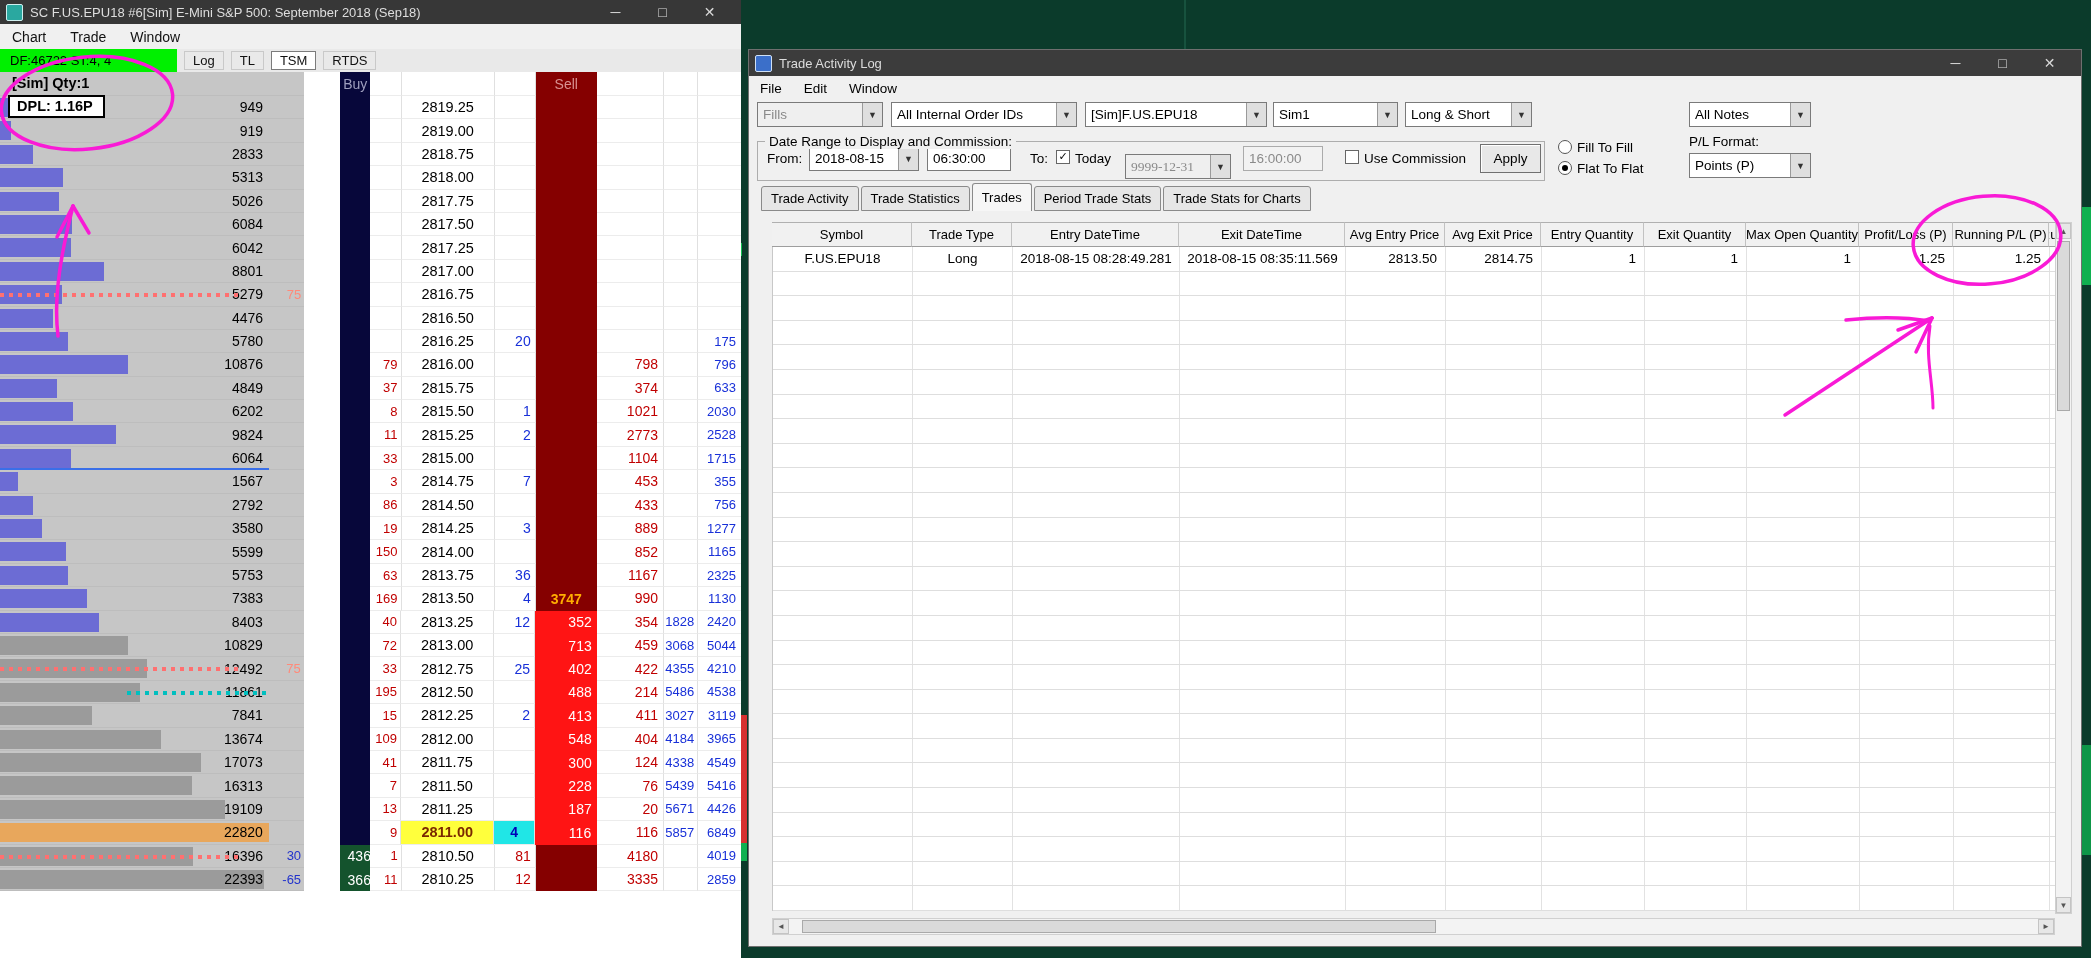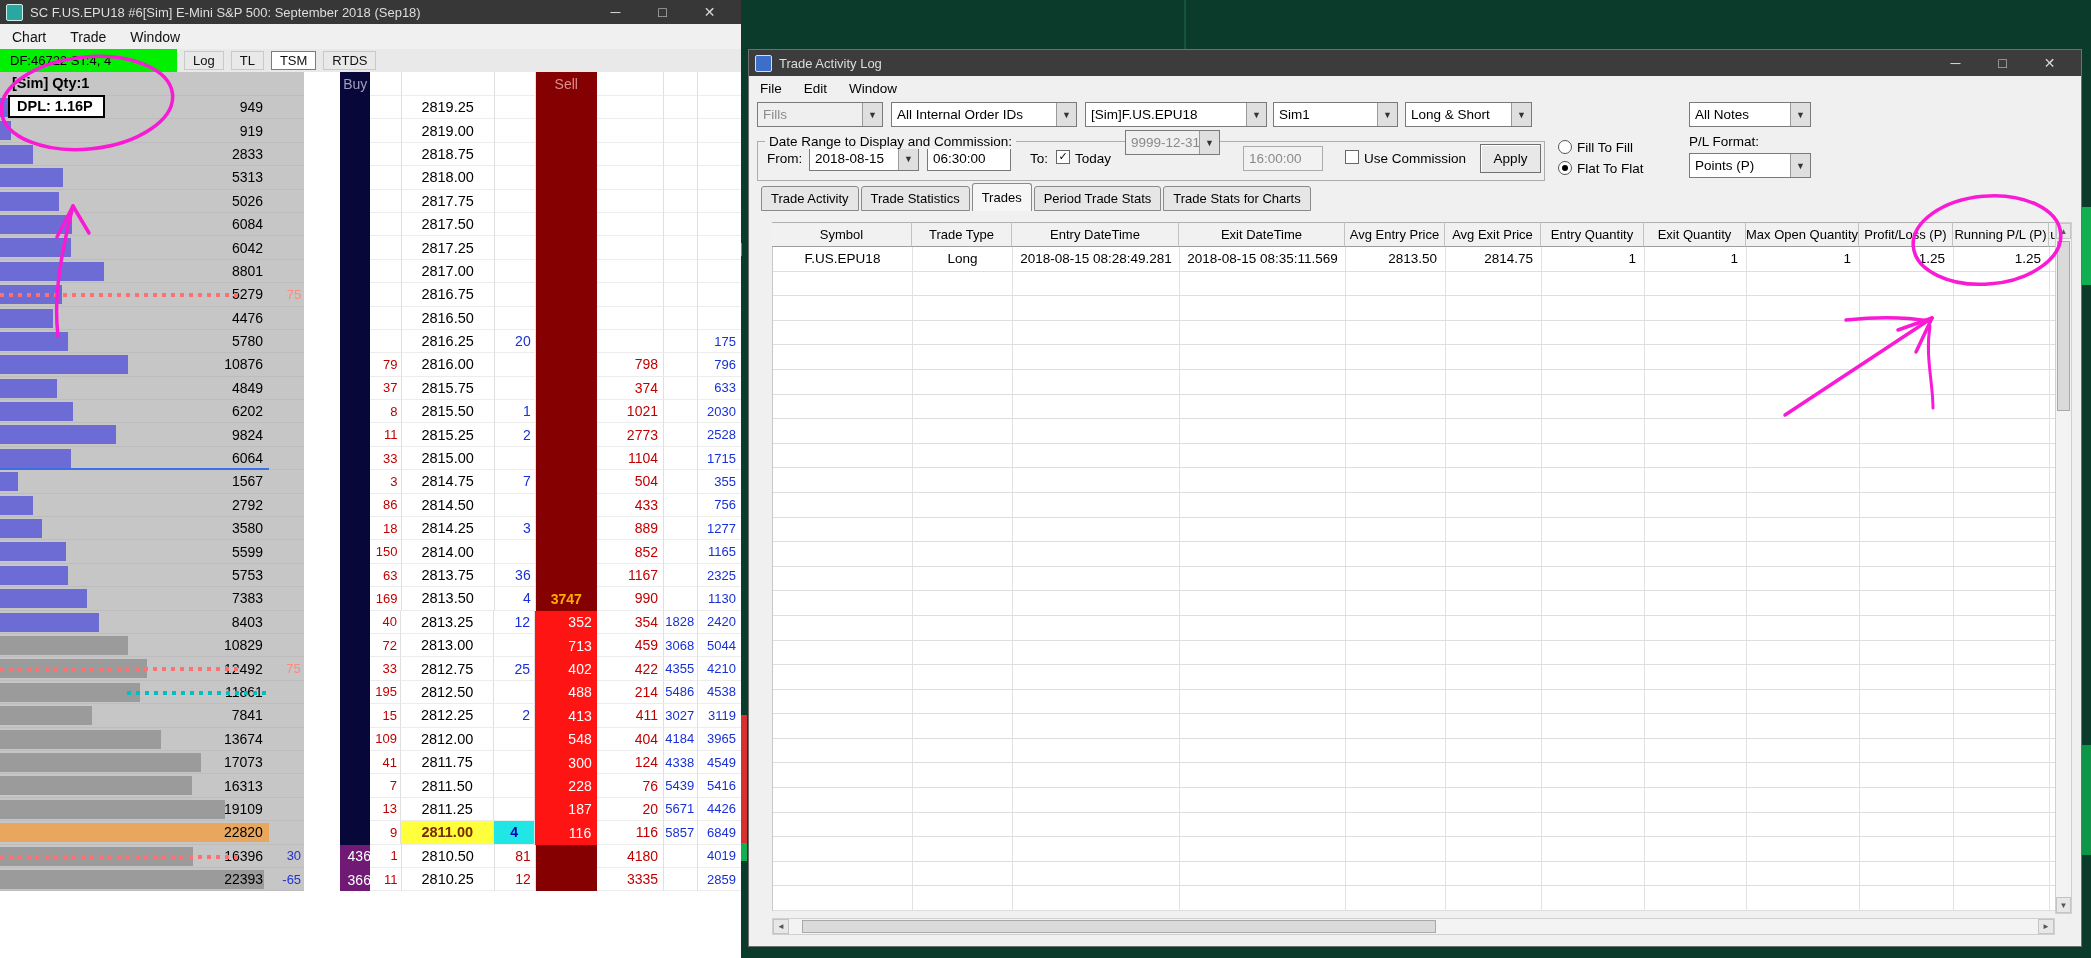--- a/index.html
+++ b/index.html
@@ -42,21 +42,21 @@
   .dotline{position:absolute;z-index:3;top:10px;left:0;width:238px;height:4px;background:repeating-linear-gradient(90deg,#FF7070 0 4px,transparent 4px 9px);}
   .dot-cyan{left:127px;width:150px;background:repeating-linear-gradient(90deg,#00BFBF 0 4px,transparent 4px 9px);}
   .blueline{border-bottom:2px solid #3A6FE8 !important;}
   .delta{width:36px;background:#C6C6C6;border-bottom:1px solid #BDBDBD;justify-content:flex-end;padding-right:3px;font-size:13px;}
   .ds-salmon{color:#FF8A7A;}
   .ds-darkblue{color:#16168C;font-weight:bold;}
   .ds-blue{color:#2233CC;}
   .buy{width:31px;background:#07073A;color:#FFF;justify-content:center;margin-left:36px;}
   .hd-buy{color:#9F9FBE;}
   .bs-white{background:#FFFFFF;color:#000;}
-  .bs-blue{background:#701a75;color:#FFF;padding-left:8px;}
+  .bs-blue{background:#14532d;color:#FFF;padding-left:8px;}
   .cnt{width:32px;background:#FFF;border-right:1px solid #E0E0E0;border-bottom:1px solid #ECECEC;color:#C00000;justify-content:flex-end;padding-right:3px;font-size:13px;}
   .price{width:96px;background:#FFF;border-right:1px solid #E0E0E0;border-bottom:1px solid #ECECEC;color:#000;justify-content:center;font-size:14.5px;}
   .ps-yellow{background:#FFFF3C;color:#7A2800;font-weight:bold;}
   .ps-pale{background:#FFFFC6;}
   .bid{width:42px;background:#FFF;border-right:1px solid #E0E0E0;border-bottom:1px solid #ECECEC;color:#1830D8;justify-content:flex-end;padding-right:4px;}
   .qs-cyan{background:#20E6E6;color:#0000B8;font-weight:bold;justify-content:center;padding-right:0;}
   .qs-red{color:#C00000;}
   .sell{width:63px;background:#850000;color:#FFF;justify-content:center;}
   .hd-sell{color:#D89090;}
   .ss-hot{background:#FF1414;padding-left:28px;}
@@ -397,21 +397,21 @@
           <div class="cell vol">
             <div class="bar bar-P" style="width: 18px;"></div>
             <span class="vnum">1567</span>
           </div>
           <div class="cell delta"></div>
           <div class="cell buy"></div>
           <div class="cell cnt">3</div>
           <div class="cell price">2814.75</div>
           <div class="cell bid">7</div>
           <div class="cell sell"></div>
-          <div class="cell rec">504</div>
+          <div class="cell rec">453</div>
           <div class="cell v1"></div>
           <div class="cell v2">355</div>
         </div>
         <div class="dom-row">
           <div class="cell vol">
             <div class="bar bar-P" style="width: 33px;"></div>
             <span class="vnum">2792</span>
           </div>
           <div class="cell delta"></div>
           <div class="cell buy"></div>
@@ -423,21 +423,21 @@
           <div class="cell v1"></div>
           <div class="cell v2">756</div>
         </div>
         <div class="dom-row">
           <div class="cell vol">
             <div class="bar bar-P" style="width: 42px;"></div>
             <span class="vnum">3580</span>
           </div>
           <div class="cell delta"></div>
           <div class="cell buy"></div>
-          <div class="cell cnt">18</div>
+          <div class="cell cnt">19</div>
           <div class="cell price">2814.25</div>
           <div class="cell bid">3</div>
           <div class="cell sell"></div>
           <div class="cell rec">889</div>
           <div class="cell v1"></div>
           <div class="cell v2">1277</div>
         </div>
         <div class="dom-row">
           <div class="cell vol">
             <div class="bar bar-P" style="width: 66px;"></div>
@@ -719,21 +719,21 @@
   <div class="dd" style="left:60px;top:96px;width:110px;">
     <span class="txt">2018-08-15</span>
     <span class="btn">▼</span>
   </div>
   <div class="inp" style="left:178px;top:96px;width:84px;">06:30:00</div>
   <div class="lbl" style="left:281px;top:101px;">To:</div>
   <div class="cb" style="left:307px;top:100px;">
     <span>✓</span>
   </div>
   <div class="lbl" style="left:326px;top:101px;">Today</div>
-  <div class="dd disabled" style="left:376px;top:80px;width:95px;">
+  <div class="dd disabled" style="left:376px;top:104px;width:106px;font-family:Liberation Serif, serif;">
     <span class="txt">9999-12-31</span>
     <span class="btn">▼</span>
   </div>
   <div class="inp disabled" style="left:494px;top:96px;width:80px;">16:00:00</div>
   <div class="cb" style="left:596px;top:100px;"></div>
   <div class="lbl" style="left:615px;top:101px;">Use Commission</div>
   <div class="btn-apply">Apply</div>
 
   <div class="radio" style="left:809px;top:90px;"></div>
   <div class="lbl" style="left:828px;top:90px;">Fill To Fill</div>

